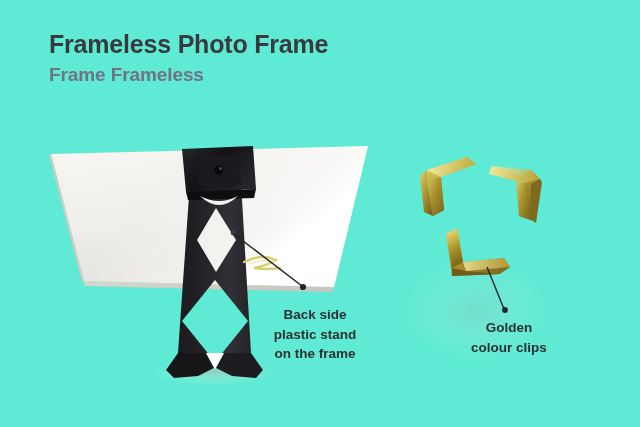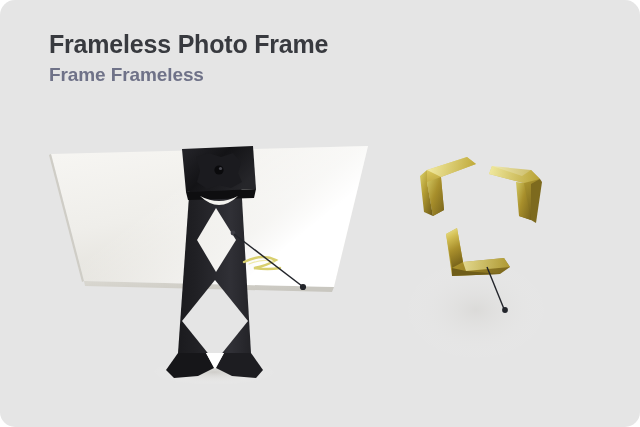--- a/index.html
+++ b/index.html
@@ -2,21 +2,21 @@
 <html><head>
 <meta charset="utf-8">
 <style>
   * { margin:0; padding:0; box-sizing:border-box; }
   html, body {
     width:640px; height:427px;
     background:#ffffff;
     font-family:"Liberation Sans", sans-serif;
     overflow:hidden;
   }
-  .page { position:relative; width:640px; height:427px; background:#e5e5e5;border-radius:15px; }
+  .page { position:relative; width:640px; height:427px; background:#5eead4; }
 
   
   .heading { position:absolute; left:49px; top:30px; }
   .title {
     font-size:25px; font-weight:bold; color:#383a3f;
     letter-spacing:-0.2px; line-height:1.12; white-space:nowrap;
   }
   .subtitle {
     font-size:19px; font-weight:bold; color:#6f7288;
     letter-spacing:-0.1px; line-height:1.15; margin-top:6px; white-space:nowrap;
@@ -187,16 +187,25 @@
           <path d="M452,158 L466,161 L500,164 L452,166 Z" fill="#6f5d19"></path>
         </g>
       </g>
 
       <g>
         <line x1="487" y1="157" x2="504" y2="199" stroke="#23252b" stroke-width="1.4"></line>
         <circle cx="505" cy="200" r="2.9" fill="#23252b"></circle>
       </g>
     </svg>
 
-
+    <div class="caption caption-stand">
+      <span class="cap-line">Back side</span>
+      <span class="cap-line">plastic stand</span>
+      <span class="cap-line">on the frame</span>
+    </div>
+
+    <div class="caption caption-clips">
+      <span class="cap-line">Golden</span>
+      <span class="cap-line">colour clips</span>
+    </div>
 
   </div>
 </div>
 
 </body></html>

